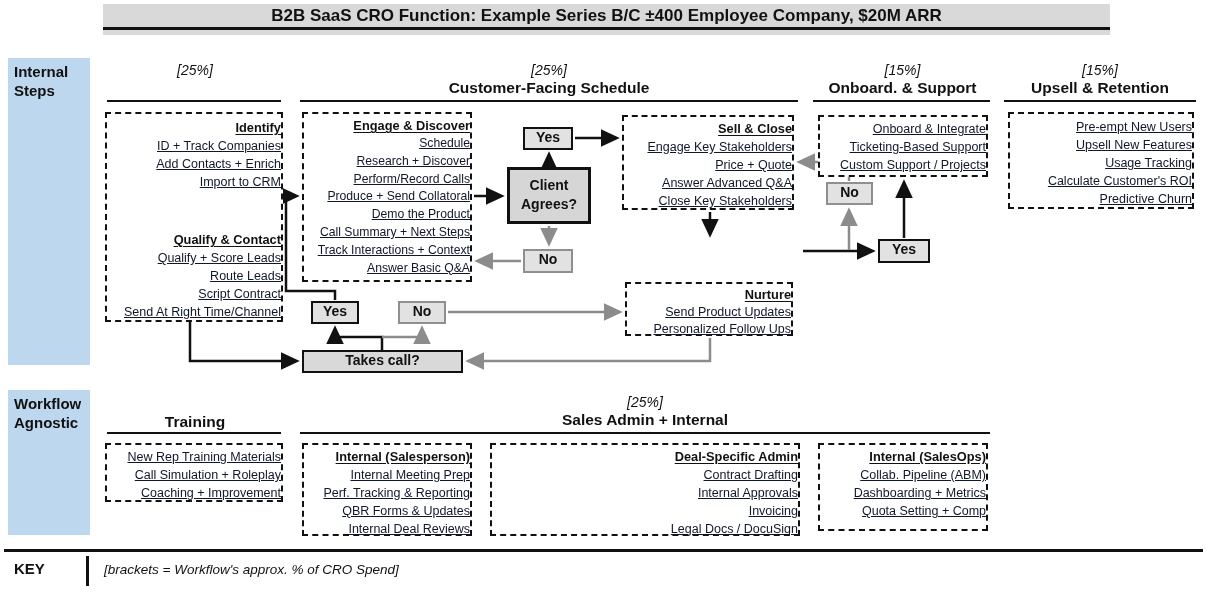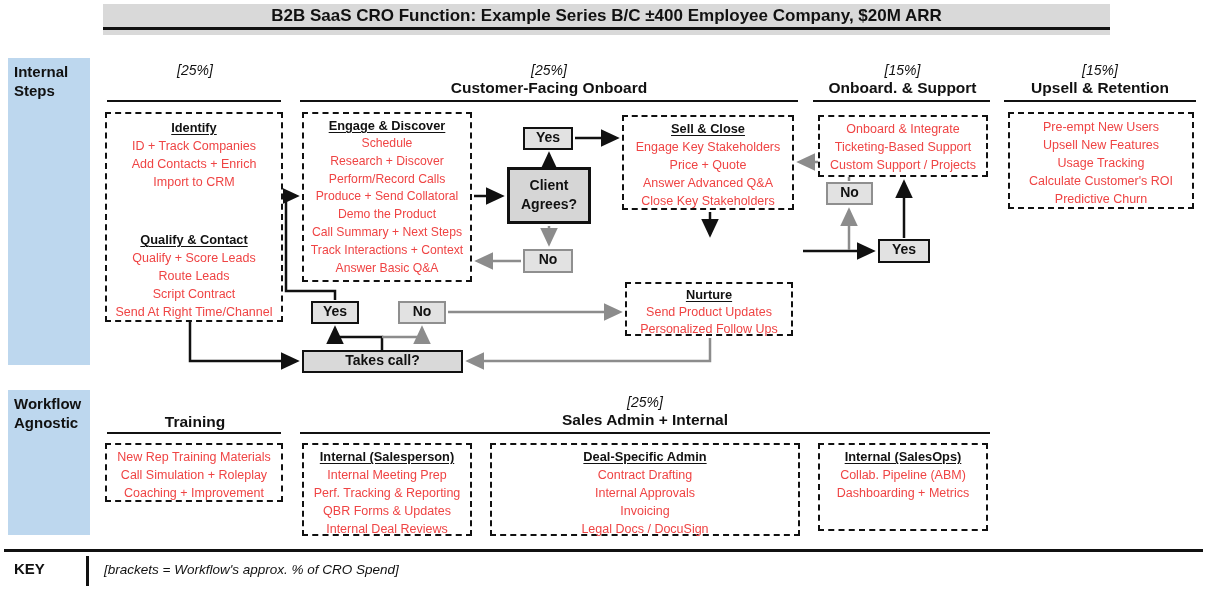--- a/index.html
+++ b/index.html
@@ -11,25 +11,25 @@
   .title-rule{position:absolute;left:0;right:0;top:23px;height:2.5px;background:#111;}
   
   .side{position:absolute;left:8px;width:82px;background:#bdd7ee;font-weight:bold;font-size:15px;
     line-height:19px;padding:4px 0 0 6px;box-sizing:border-box;z-index:2;}
   
   .hdr{position:absolute;text-align:center;z-index:2;}
   .hdr-pct{font-style:italic;font-size:14px;line-height:16px;}
   .hdr-title{font-weight:bold;font-size:15.5px;line-height:19px;}
   .rule{position:absolute;height:2px;background:#111;z-index:2;}
   
-  .dash-box{position:absolute;border:2px dashed #111;background:#fff;text-align:center;
+  .dash-box{position:absolute;border:2px dashed #111;background:#fff;text-align:right;
     box-sizing:border-box;z-index:2;padding-top:3px;}
   .dash-title{font-weight:bold;text-decoration:underline;text-underline-offset:2px;
     font-size:12.8px;line-height:18px;white-space:nowrap;}
-  .ditem{font-size:12.5px;line-height:18px;white-space:nowrap;color:#ef4444;}
+  .ditem{font-size:12.5px;line-height:18px;white-space:nowrap;color:#0f172a;text-decoration:underline;}
   .tight .ditem{font-size:12.2px;line-height:17.8px;}
   .nurt .ditem{line-height:17px;}
   .spacer{height:40px;}
   
   .dbox{position:absolute;background:#d6d6d6;border:3px solid #111;font-weight:bold;font-size:14px;
     text-align:center;box-sizing:border-box;z-index:3;line-height:19px;padding-top:6px;}
   .bar{position:absolute;background:#d9d9d9;border:2.5px solid #111;font-weight:bold;font-size:14px;
     text-align:center;box-sizing:border-box;z-index:3;line-height:17px;}
   .yn{position:absolute;background:#e2e2e2;border:2.5px solid #111;font-weight:bold;font-size:14px;
     text-align:center;box-sizing:border-box;z-index:3;line-height:17px;}
@@ -89,21 +89,21 @@
     <span>Workflow Agnostic</span>
   </div>
 
   <div class="hdr" style="left:95px;top:62px;width:200px;">
     <div class="hdr-pct">[25%]</div>
   </div>
   <div class="rule" style="left:107px;top:100px;width:174px;"></div>
 
   <div class="hdr" style="left:299px;top:62px;width:500px;">
     <div class="hdr-pct">[25%]</div>
-    <div class="hdr-title">Customer-Facing Onboard</div>
+    <div class="hdr-title">Customer-Facing Schedule</div>
   </div>
   <div class="rule" style="left:300px;top:100px;width:498px;"></div>
 
   <div class="hdr" style="left:805px;top:62px;width:195px;">
     <div class="hdr-pct">[15%]</div>
     <div class="hdr-title">Onboard. &amp; Support</div>
   </div>
   <div class="rule" style="left:813px;top:100px;width:177px;"></div>
 
   <div class="hdr" style="left:1002px;top:62px;width:196px;">
@@ -204,20 +204,21 @@
     <div class="ditem">Contract Drafting</div>
     <div class="ditem">Internal Approvals</div>
     <div class="ditem">Invoicing</div>
     <div class="ditem">Legal Docs / DocuSign</div>
   </div>
 
   <div class="dash-box" style="left:818px;top:443px;width:170px;height:88px;">
     <div class="dash-title">Internal (SalesOps)</div>
     <div class="ditem">Collab. Pipeline (ABM)</div>
     <div class="ditem">Dashboarding + Metrics</div>
+    <div class="ditem">Quota Setting + Comp</div>
   </div>
 
   <div class="key-rule"></div>
   <div class="key-label">KEY</div>
   <div class="key-div"></div>
   <div class="key-text">[brackets = Workflow's approx. % of CRO Spend]</div>
 
 </div>
 
 </body></html>

